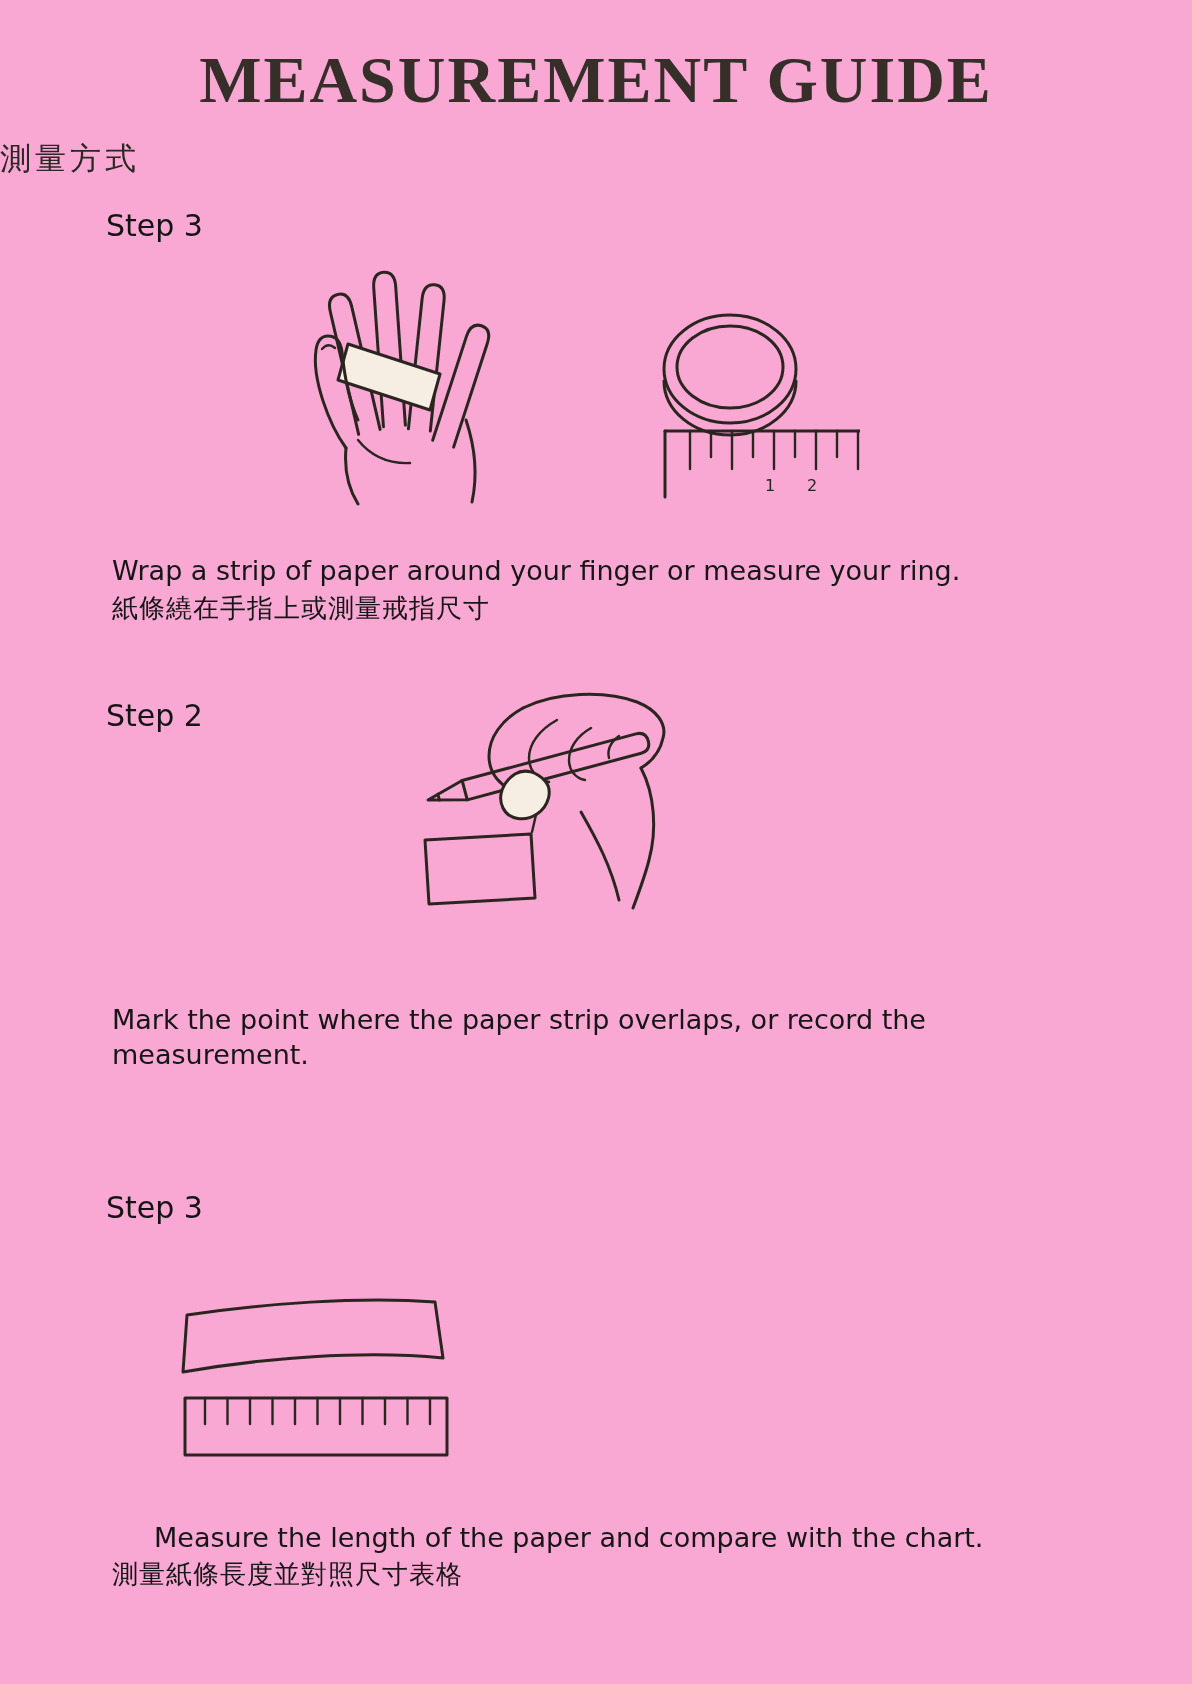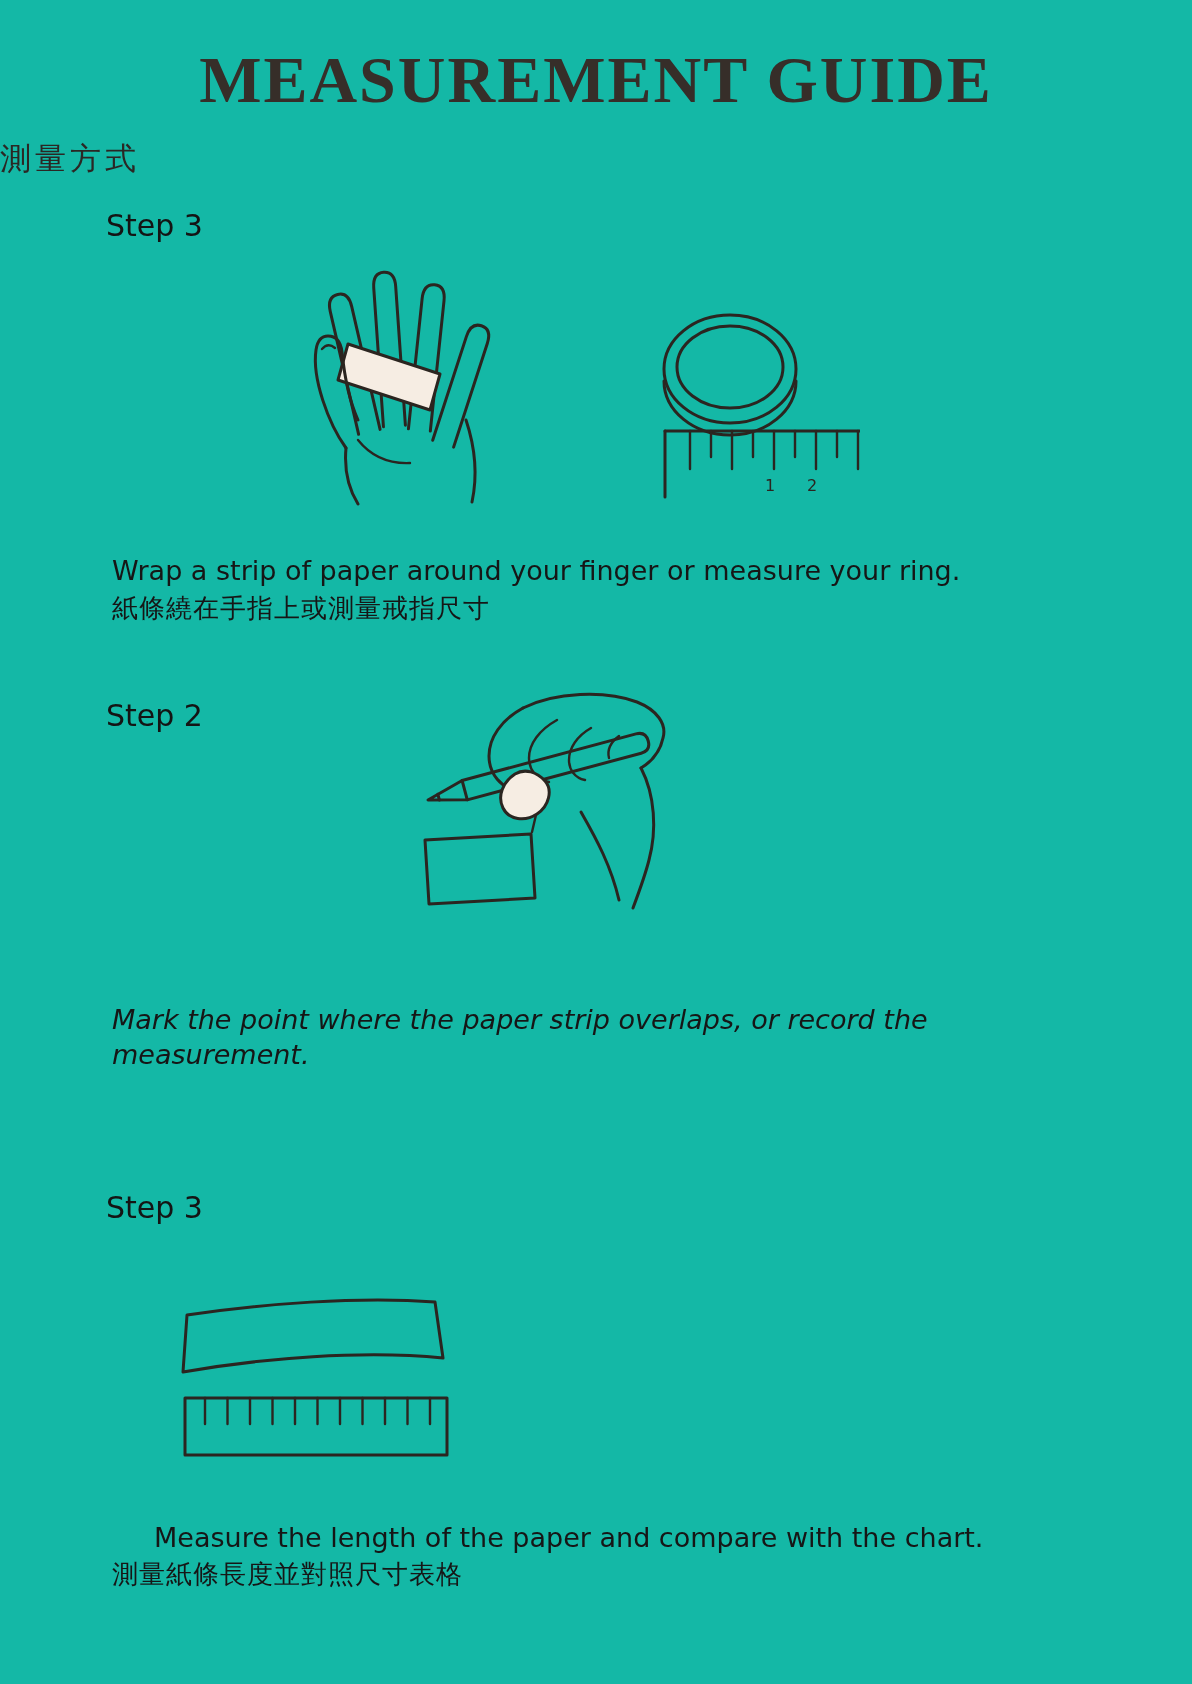--- a/index.html
+++ b/index.html
@@ -1,40 +1,40 @@
 <!DOCTYPE html>
 <html><head>
 <meta charset="utf-8">
 <style>
   * { margin:0; padding:0; box-sizing:border-box; }
   html,body { width:1192px; }
   body { font-family:"DejaVu Sans", sans-serif; }
   .page {
     position:relative; width:1192px; height:1684px;
-    background:#14b8a6; color:#1a1a1a; overflow:hidden;
+    background:#f9a8d4; color:#1a1a1a; overflow:hidden;
   }
   .page-title {
     position:absolute; top:42px; left:0; width:100%;
     text-align:center; font-family:"Liberation Serif","DejaVu Serif",serif;
     font-weight:bold; font-size:66px; letter-spacing:2px; color:#362e29;
   }
   .page-subtitle {
     position:absolute; top:138px; left:0; width:100%;
     text-align:left; font-size:31px; letter-spacing:4px; color:#2b2724;
   }
   .step-label { position:absolute; left:106px; font-size:30px; color:#141414; }
   .step1-label { top:208px; }
   .step2-label { top:698px; }
   .step3-label { top:1190px; }
   .caption { position:absolute; left:112px; color:#161616; }
   .cap-en { font-size:27px; line-height:35px; }
   .cap-zh { font-size:26px; letter-spacing:1px; }
   .cap1-en { top:553px; width:1010px; }
   .cap1-zh { top:591px; }
-  .cap2-en { top:1002px; width:905px;font-style:italic; }
+  .cap2-en { top:1002px; width:905px; }
   .cap2-zh { top:1075px; }
   .cap3-en { top:1520px; width:1010px;margin-left:42px; }
   .cap3-zh { top:1557px; }
   .illus { position:absolute; }
   .illus svg { display:block; }
   .line { fill:none; stroke:#2b2520; stroke-width:3; stroke-linecap:round; stroke-linejoin:round; }
   .line-thin { fill:none; stroke:#2b2520; stroke-width:2.4; stroke-linecap:round; stroke-linejoin:round; }
   .fill-bg { fill:#f6ede3; stroke:#2b2520; stroke-width:3; stroke-linejoin:round; }
   .ruler-num { font-family:"DejaVu Sans",sans-serif; font-size:16px; fill:#2b2520; }
   .size-table-wrap { position:absolute; left:624px; top:1280px; }

